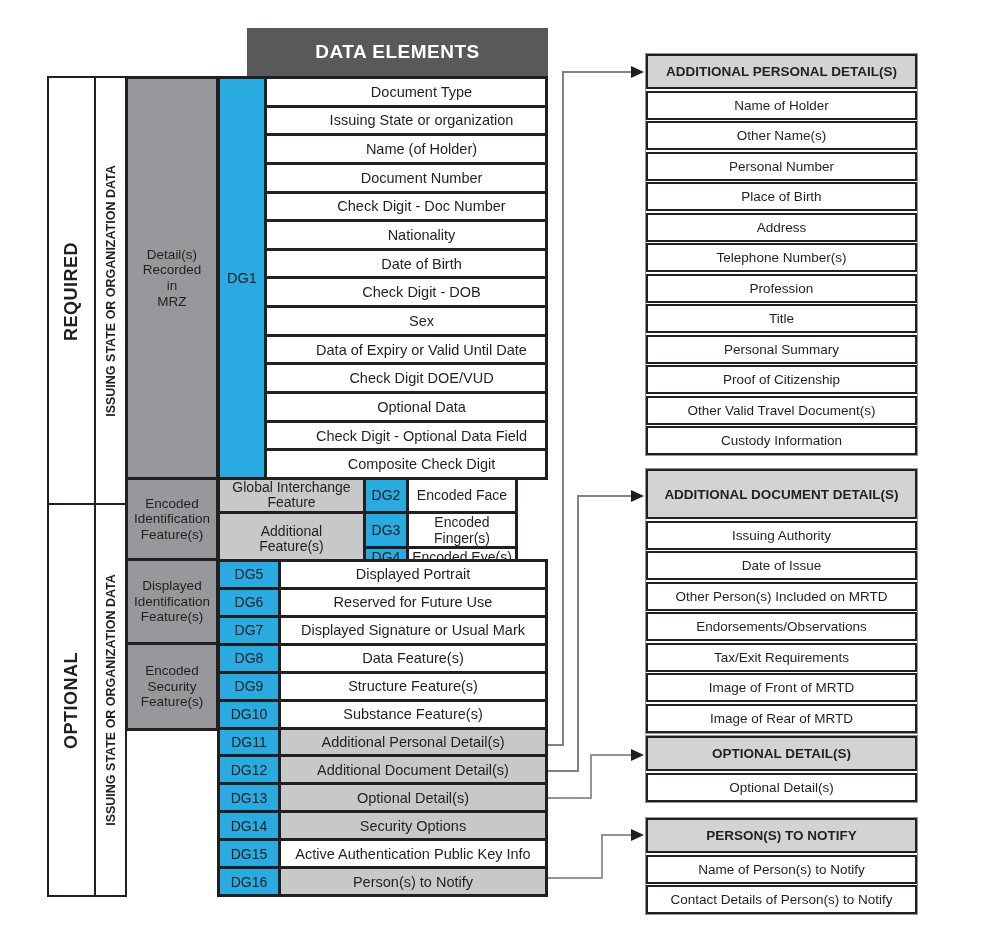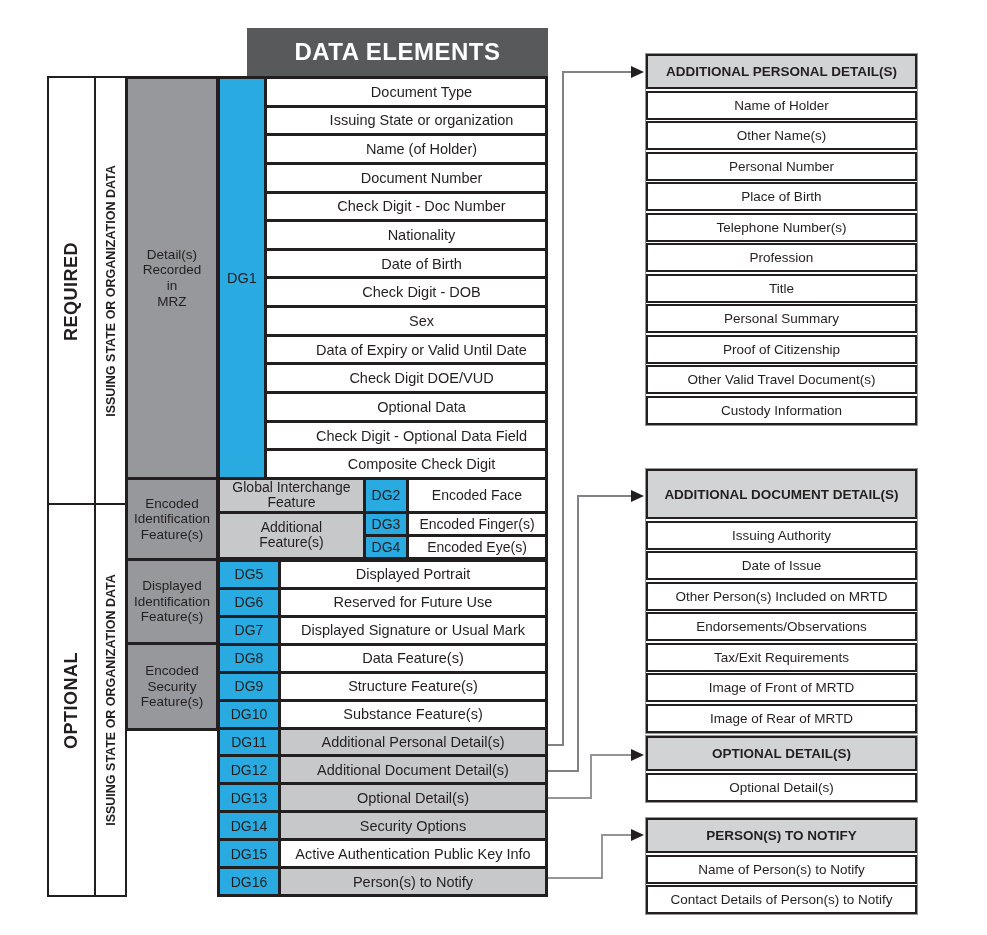--- a/index.html
+++ b/index.html
@@ -10,21 +10,21 @@
   .abs { position: absolute; }
   .cell { display: flex; align-items: center; justify-content: center; text-align: center; }
   .cyan  { background: #29abe2; }
   .white { background: #ffffff; }
   .lgray { background: #c7c8ca; }
 
   
   #data-elements-header {
     left: 247px; top: 28px; width: 301px; height: 48px;
     background: #58595b; color: #ffffff;
-    font-size: 24px; font-weight: bold; letter-spacing: 0.5px;
+    font-size: 19px; font-weight: bold; letter-spacing: 0.5px;
     display: flex; align-items: center; justify-content: center;
   }
 
   
   .vcell { background: #fff; border: 2.5px solid #231f20; display: flex; align-items: center; justify-content: center; overflow: visible; }
   .vtext { transform: rotate(-90deg); white-space: nowrap; font-weight: bold; }
   #col-required { left: 47px; top: 76px;  width: 49px; height: 430px; }
   #col-optional { left: 47px; top: 503px; width: 49px; height: 394px; }
   #col-required .vtext, #col-optional .vtext { font-size: 18px; letter-spacing: 0.5px; }
   #col-issuing-req { left: 94px; top: 76px;  width: 33px; height: 430px; }
@@ -42,21 +42,21 @@
   
   #dg1-cell { left: 217px; top: 76px; width: 50px; height: 404px;
               border: 3px solid #231f20; font-size: 14.5px; }
   #dg1-rows { left: 264px; top: 76px; width: 284px; height: 404px;
               background: #231f20; border: 3px solid #231f20;
               display: flex; flex-direction: column; gap: 3px; }
   #dg1-rows .drow { flex: 1; background: #fff; display: flex; align-items: center;
                     justify-content: center; text-align: center; font-size: 14.5px; padding-left: 31px; }
 
   
-  #bio-grid { left: 217px; top: 477px; width: 331px; height: 83px;
+  #bio-grid { left: 217px; top: 477px; width: 301px; height: 83px;
               background: #231f20; border: 3px solid #231f20;
               display: grid; grid-template-columns: 143px 40px 1fr;
               grid-template-rows: 1fr 1fr 1fr; gap: 3px; }
   #bio-grid .glabel { font-size: 13px; line-height: 1.1; white-space: pre-line; }
   #bio-grid .cell { font-size: 14px; }
 
   
   #main-rows { left: 217px; top: 559px; width: 331px; height: 338px;
                background: #231f20; border: 3px solid #231f20;
                display: flex; flex-direction: column; gap: 3px; }
@@ -194,20 +194,21 @@
       </div>
     </div>
 
   <div class="abs side-box" id="box-0">
     <div class="box-header">ADDITIONAL PERSONAL DETAIL(S)</div>
     <div>
         <div class="box-row">Name of Holder</div>
         <div class="box-row">Other Name(s)</div>
         <div class="box-row">Personal Number</div>
         <div class="box-row">Place of Birth</div>
+        <div class="box-row">Address</div>
         <div class="box-row">Telephone Number(s)</div>
         <div class="box-row">Profession</div>
         <div class="box-row">Title</div>
         <div class="box-row">Personal Summary</div>
         <div class="box-row">Proof of Citizenship</div>
         <div class="box-row">Other Valid Travel Document(s)</div>
         <div class="box-row">Custody Information</div>
       </div>
   </div>
   <div class="abs side-box" id="box-1">

